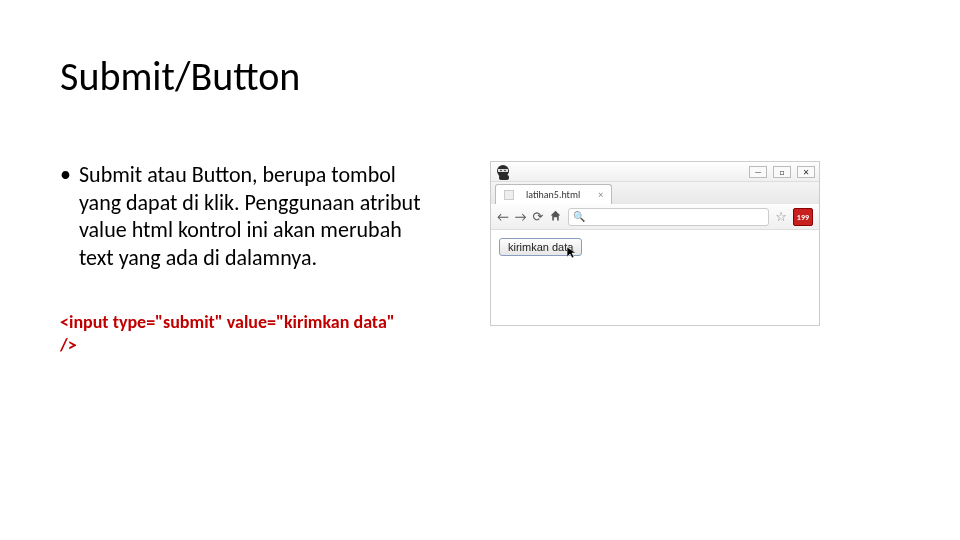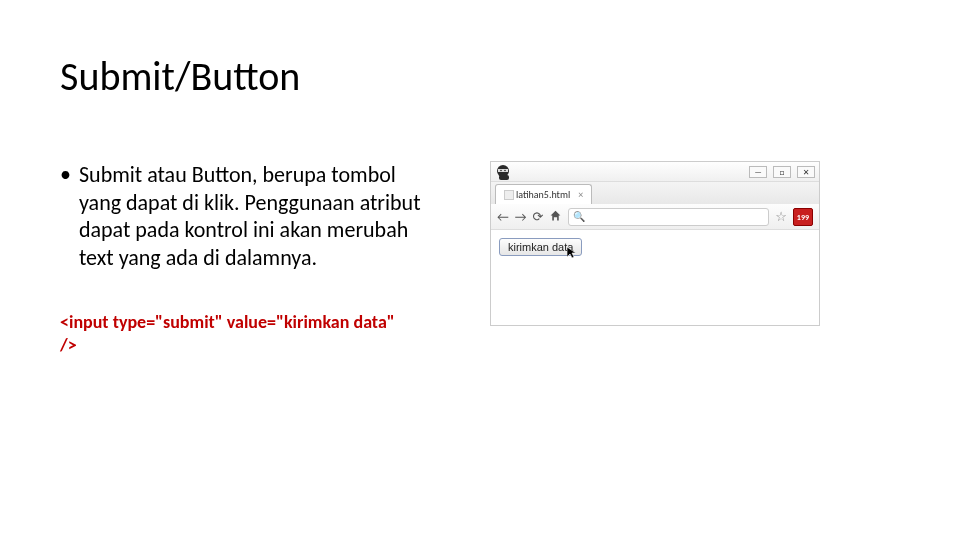--- a/index.html
+++ b/index.html
@@ -86,21 +86,21 @@
   .tabrow {
     display: flex;
     align-items: flex-end;
     height: 22px;
     background: linear-gradient(#f4f4f4,#e8e8e8);
     padding-left: 4px;
   }
   .tab {
     display: flex;
     align-items: center;
-    gap: 2px;
+    gap: 12px;
     background: #fff;
     border: 1px solid #bbb;
     border-bottom: none;
     height: 20px;
     padding: 0 8px;
     border-radius: 3px 3px 0 0;
     font-size: 10px;
   }
   .favicon {
     width: 10px; height: 10px;
@@ -178,21 +178,21 @@
 </head>
 <body>
 
 <div class="slide">
   <h1 class="title">Submit/Button</h1>
 
   <div class="content">
     <div class="left-col">
       <div class="bullet-item">
         <span class="bullet-dot">•</span>
-        <span class="bullet-text">Submit atau Button, berupa tombol yang dapat di klik. Penggunaan atribut dapat pada kontrol ini akan merubah text yang ada di dalamnya.</span>
+        <span class="bullet-text">Submit atau Button, berupa tombol yang dapat di klik. Penggunaan atribut value html kontrol ini akan merubah text yang ada di dalamnya.</span>
       </div>
       <div class="code-line">&lt;input type="submit" value="kirimkan data"</div>
       <div class="code-line">/&gt;</div>
     </div>
 
     <div class="right-col">
       <div class="browser">
 
         <div class="browser-titlebar">
           <span class="ninja">

